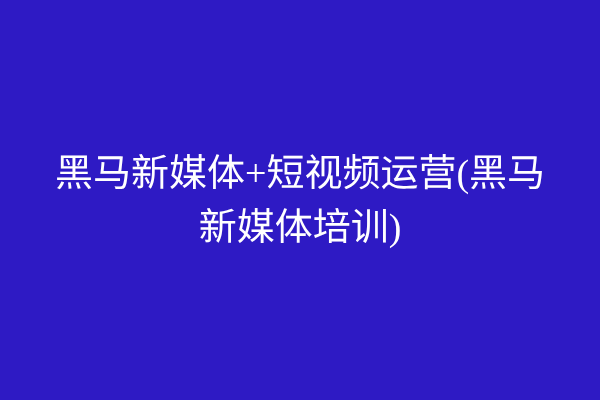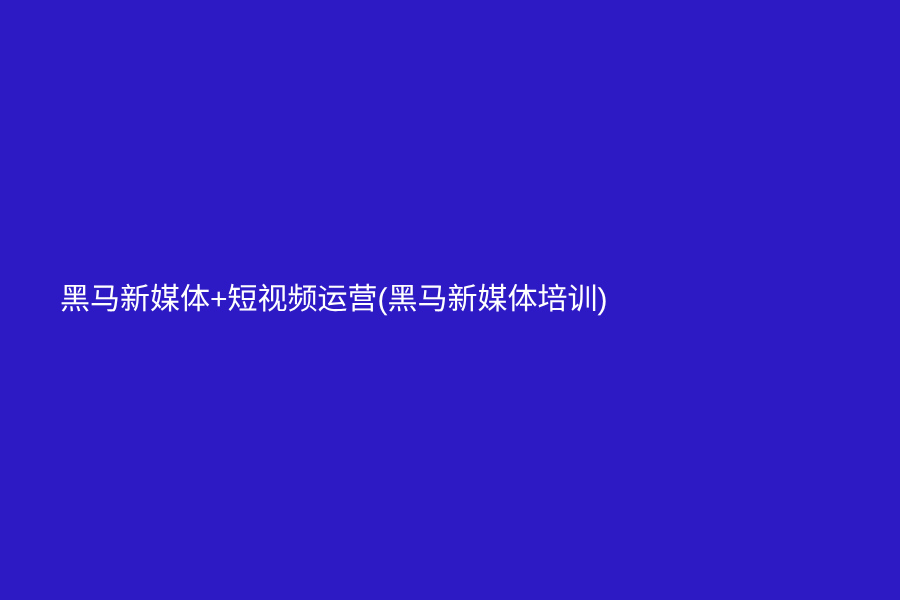--- a/index.html
+++ b/index.html
@@ -24,26 +24,27 @@
     display: flex;
     align-items: center;
     justify-content: center;
     overflow: hidden;
   }
 
   #banner-title {
     width: 520px;
     margin: 0;
     padding: 0;
-    font-family: Liberation Sans, sans-serif;
-    font-size: 20px;
+    font-family: Liberation Serif, serif;
+    font-size: 38px;
     font-weight: 400;
     line-height: 54px;
     letter-spacing: 0px;
     color: #ffffff;
+    text-align: center;
     word-break: break-all;
     user-select: none;
   }
 </style>
 </head>
 <body>
 
 <div id="banner-card">
   <h1 id="banner-title">黑马新媒体+短视频运营(黑马新媒体培训)</h1>
 </div>

